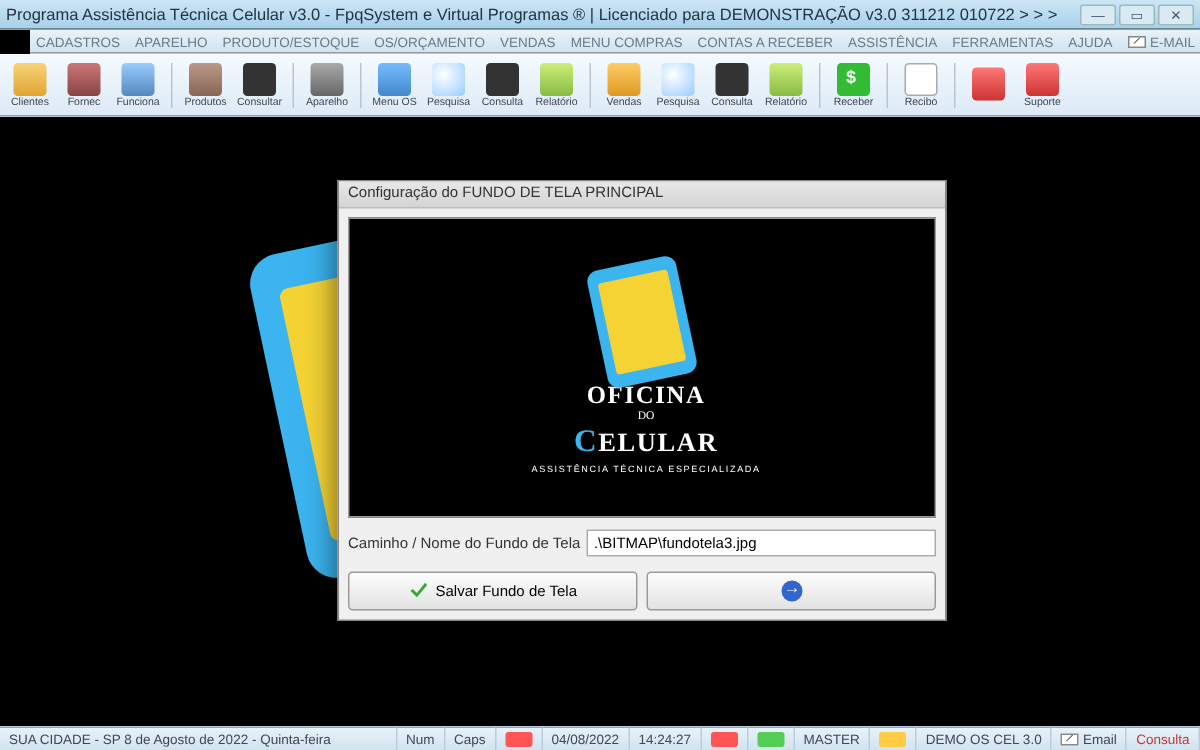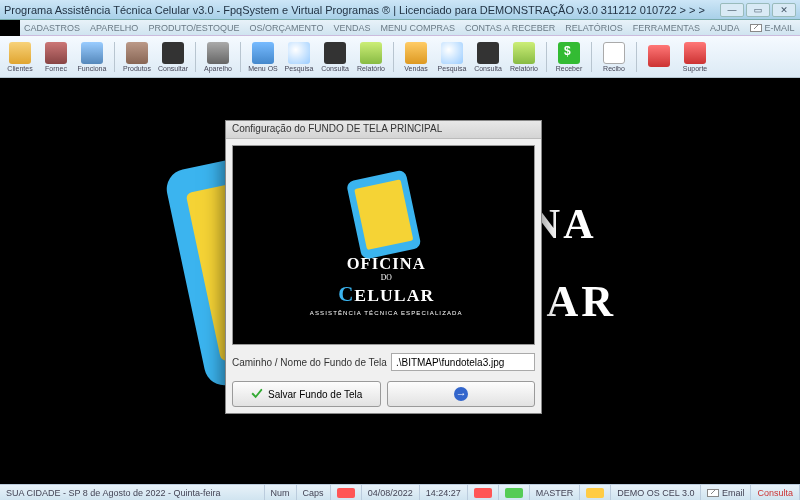--- a/index.html
+++ b/index.html
@@ -43,21 +43,21 @@
   .bg-logo { position: absolute; top: 50%; left: 50%; transform: translate(-50%,-52%); text-align: center; }
   .bg-logo .phone { width: 170px; height: 220px; background: #3bb4ef; border-radius: 20px; transform: rotate(-12deg); margin: 0 auto; position: relative; }
   .bg-logo .phone::after { content:''; position:absolute; top:24px; left:18px; right:18px; bottom:24px; background:#f5d335; border-radius:6px; }
   .bg-logo .txt { color: #fff; font-family: Georgia, serif; }
   .bg-logo .t1 { font-size: 42px; font-weight: bold; letter-spacing: 3px; }
   .bg-logo .t2 { font-size: 18px; }
   .bg-logo .t3 { font-size: 44px; font-weight: bold; letter-spacing: 3px; }
   .bg-logo .t3 .cap { color: #3bb4ef; font-size: 52px; }
   .bg-logo .sub { font-family: Arial; font-size: 15px; letter-spacing: 4px; margin-top: 8px; }
 
-  .dialog { position: absolute; top: 42px; left: 225px; width: 317px; background: #f0f0f0; border: 1px solid #888; box-shadow: 0 4px 20px rgba(0,0,0,.6); }
+  .dialog { position: absolute; top: 42px; left: 225px; width: 406px; background: #f0f0f0; border: 1px solid #888; box-shadow: 0 4px 20px rgba(0,0,0,.6); }
   .dialog-title { height: 18px; background: linear-gradient(#e8e8e8,#d4d4d4); padding: 2px 6px; font-size: 10px; color: #333; border-bottom: 1px solid #bbb; }
   .dialog-body { padding: 6px; }
   .preview { height: 200px; background: #000; border: 1px solid #999; display: flex; align-items: center; justify-content: center; }
   .preview-inner { text-align: center; transform: scale(0.55); }
   .preview-inner .phone2 { width: 110px; height: 145px; background:#3bb4ef; border-radius:14px; transform:rotate(-12deg); display:inline-block; vertical-align:middle; position:relative; }
   .preview-inner .phone2::after { content:''; position:absolute; top:16px; left:12px; right:12px; bottom:16px; background:#f5d335; border-radius:4px; }
   .preview-inner .wrench { position:absolute; top:50%; left:50%; width:60px; height:60px; transform: translate(-50%,-50%) rotate(40deg); }
   .preview-inner .txtcol { display:inline-block; vertical-align:middle; color:#fff; font-family: Georgia,serif; margin-left:10px; text-align:center; }
   .preview-inner .p1 { font-size:30px; font-weight:bold; letter-spacing:2px; }
   .preview-inner .p2 { font-size:14px; }
@@ -96,21 +96,21 @@
 </div>
 
 <div class="menubar">
   <span>CADASTROS</span>
   <span>APARELHO</span>
   <span>PRODUTO/ESTOQUE</span>
   <span>OS/ORÇAMENTO</span>
   <span>VENDAS</span>
   <span>MENU COMPRAS</span>
   <span>CONTAS A RECEBER</span>
-  <span>RELATÓRIOS</span>
+  <span>ASSISTÊNCIA</span>
   <span>FERRAMENTAS</span>
   <span>AJUDA</span>
   <span class="email">
     <span class="email-icon"></span>
     <span>E-MAIL</span>
   </span>
 </div>
 
 <div class="toolbar" id="toolbar">
     <div class="tbtn">

